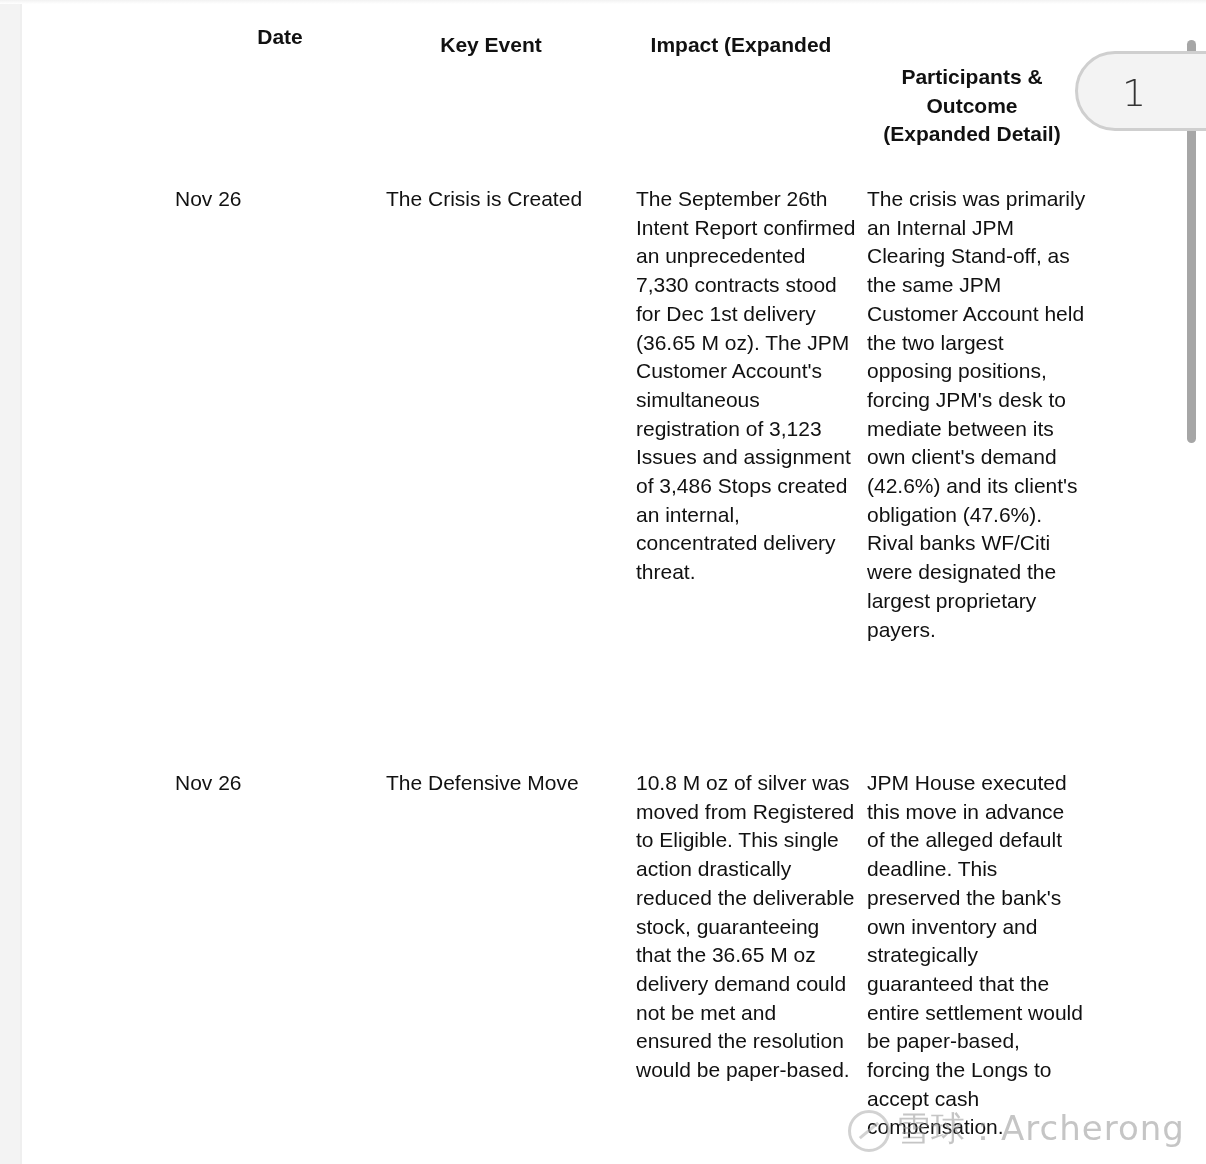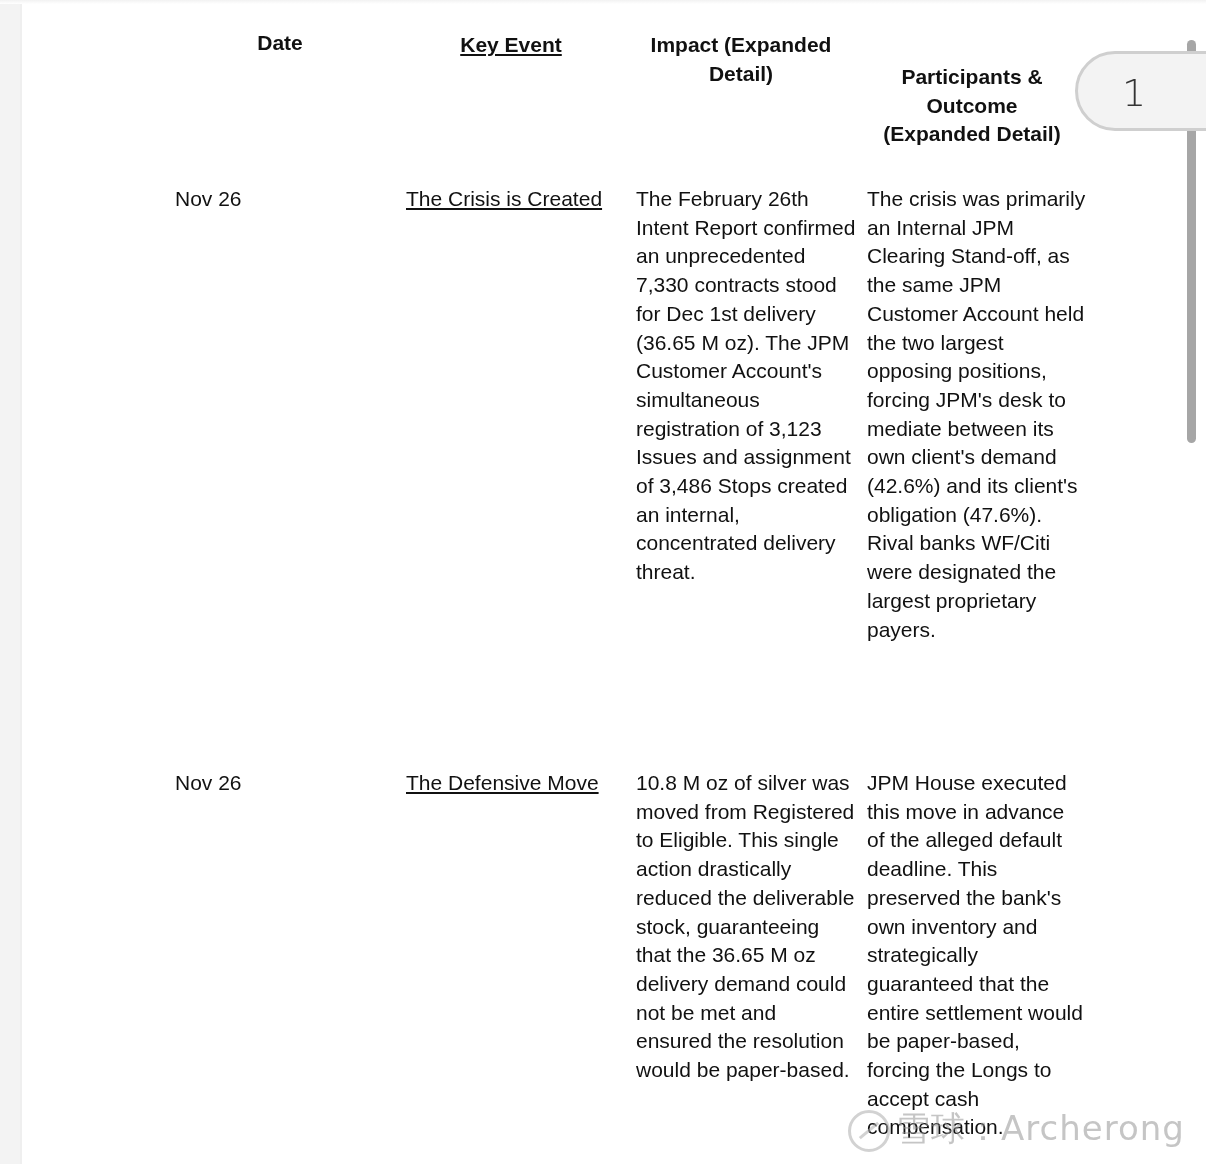--- a/index.html
+++ b/index.html
@@ -35,24 +35,24 @@
       font-size: 21px;
       line-height: 28.7px;
     }
     .hdr {
       font-weight: bold;
       text-align: center;
       font-size: 21px;
       line-height: 28.5px;
     }
     .c-date { left: 165px; width: 230px; }
-    .c-event { left: 396px; width: 230px; text-decoration: underline; }
+    .c-event { left: 376px; width: 230px; }
     .c-contracts { left: 626px; width: 230px; }
     .c-participants { left: 857px; width: 230px; }
-    .hdr.c-date { top: 29px; text-align: center; }
+    .hdr.c-date { top: 23px; text-align: center; }
     .hdr.c-event { top: 31px; }
     .hdr.c-contracts { top: 31px; }
     .hdr.c-participants { top: 31px; margin-top: 32px; }
     .body-cell { padding-left: 10px; box-sizing: border-box; }
     .row1 { top: 185px; }
     .row2 { top: 769px; }
 
     .page-pill {
       position: absolute;
       left: 1075px; top: 51px;
@@ -113,31 +113,30 @@
 <div class="table-wrap">
 
   <div class="cell hdr c-date">
     <span>Date</span>
   </div>
   <div class="cell hdr c-event">
     <span>Key Event</span>
   </div>
   <div class="cell hdr c-contracts">
     <div>Impact (Expanded</div>
-    <div>Detail)</div>
   </div>
   <div class="cell hdr c-participants">
     <div>Participants &amp;</div>
     <div>Outcome</div>
     <div>(Expanded Detail)</div>
   </div>
 
   <div class="cell body-cell c-date row1">Nov 26</div>
   <div class="cell body-cell c-event row1">The Crisis is Created</div>
-  <div class="cell body-cell c-contracts row1">The February 26th Intent Report confirmed an unprecedented 7,330 contracts stood for Dec 1st delivery (36.65  M oz). The JPM Customer Account's simultaneous registration of 3,123 Issues and assignment of 3,486 Stops created an internal, concentrated delivery threat.</div>
+  <div class="cell body-cell c-contracts row1">The September 26th Intent Report confirmed an unprecedented 7,330 contracts stood for Dec 1st delivery (36.65  M oz). The JPM Customer Account's simultaneous registration of 3,123 Issues and assignment of 3,486 Stops created an internal, concentrated delivery threat.</div>
   <div class="cell body-cell c-participants row1">The crisis was primarily an Internal JPM Clearing Stand-off, as the same JPM Customer Account held the two largest opposing positions, forcing JPM's desk to mediate between its own client's demand (42.6%) and its client's obligation (47.6%). Rival banks WF/Citi were designated the largest proprietary payers.</div>
 
   <div class="cell body-cell c-date row2">Nov 26</div>
   <div class="cell body-cell c-event row2">The Defensive Move</div>
   <div class="cell body-cell c-contracts row2">10.8  M oz of silver was moved from Registered to Eligible. This single action drastically reduced the deliverable stock, guaranteeing that the 36.65  M oz delivery demand could not be met and ensured the resolution would be paper-based.</div>
   <div class="cell body-cell c-participants row2">JPM House executed this move in advance of the alleged default deadline. This preserved the bank's own inventory and strategically guaranteed that the entire settlement would be paper-based, forcing the Longs to accept cash compensation.</div>
 </div>
 
 <div class="scrollbar-thumb"></div>
 

